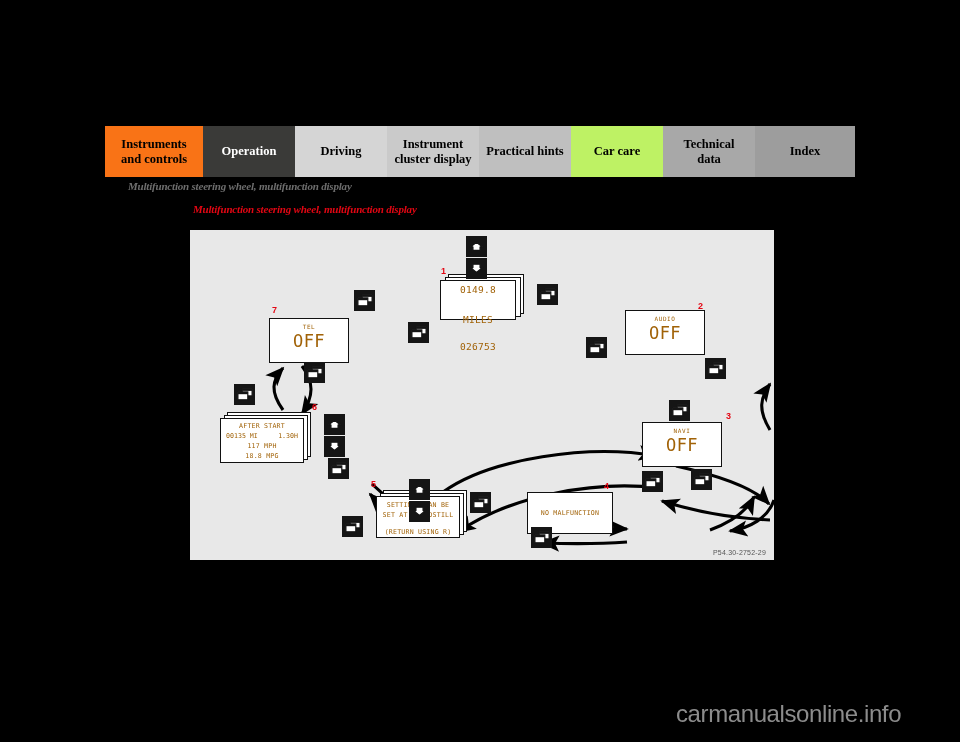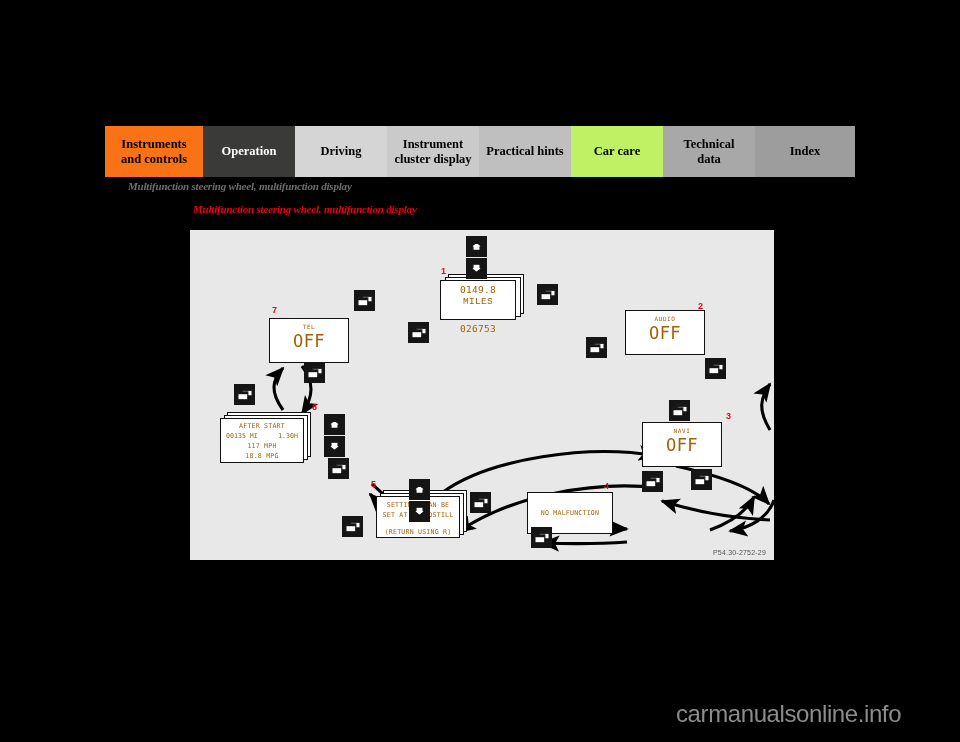--- a/index.html
+++ b/index.html
@@ -231,21 +231,21 @@
     </g>
   </svg>
 
   <div class="fig-caption">P54.30-2752-29</div>
 </div>
 
 <div class="stack-sh" style="left:448px;top:274px;width:76px;height:40px;"></div>
 <div class="stack-sh" style="left:445px;top:277px;width:76px;height:40px;"></div>
 <div class="screen" style="left:440px;top:280px;width:76px;height:40px;padding-top:3px;">
   <div class="screen-line mono-mid">0149.8</div>
-  <div class="screen-line mono-mid" style="margin-top:1px;font-family:Liberation Mono, monospace;">MILES</div>
+  <div class="screen-line mono-mid" style="margin-top:19px;">MILES</div>
   <div class="screen-line mono-mid" style="margin-top:16px;">026753</div>
 </div>
 <div class="callout" style="left:441px;top:266px;">1</div>
 
 <div class="screen" style="left:625px;top:310px;width:80px;height:45px;padding-top:4px;">
   <div class="screen-line small-label">AUDIO</div>
   <div class="screen-line big" style="margin-top:1px;">OFF</div>
 </div>
 <div class="callout" style="left:698px;top:301px;">2</div>
 

